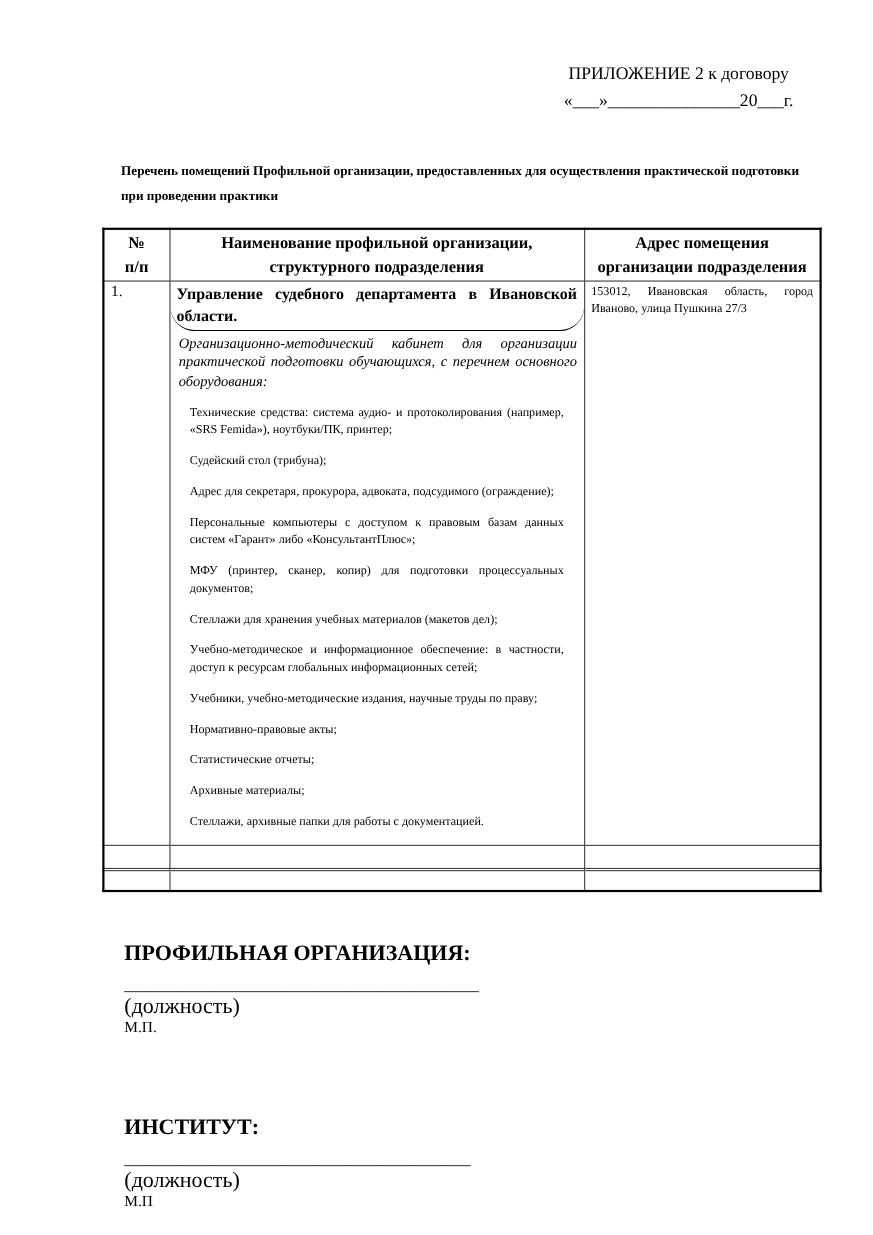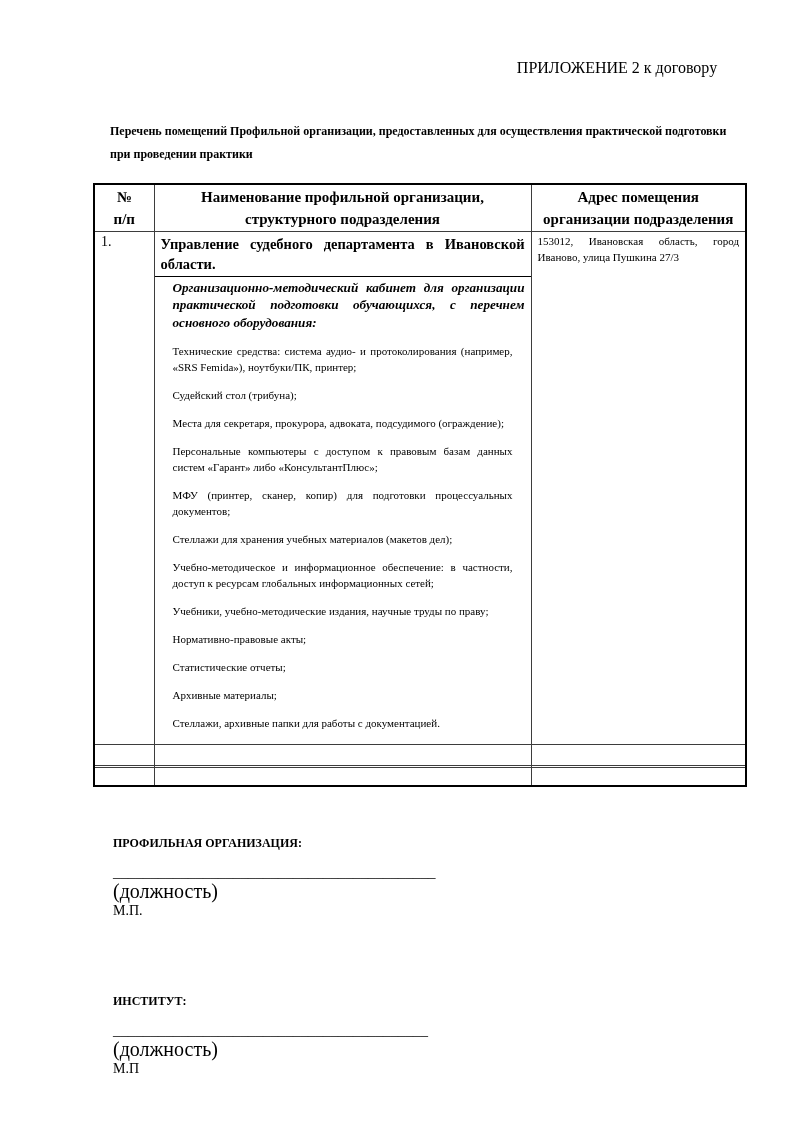--- a/index.html
+++ b/index.html
@@ -1,15 +1,15 @@
 <!DOCTYPE html>
 <html><head>
 <meta charset="utf-8">
 <style>
-  * { box-sizing: border-box; }
+  * { box-sizing: border-box; border-radius: 27px; }
   html, body { margin: 0; padding: 0; background: #ffffff; }
   .page {
     width: 794px; height: 1123px;
     background: #ffffff; color: #000;
     font-family: "Liberation Serif", "DejaVu Serif", serif;
     position: relative; overflow: hidden;
   }
   
   .doc-header {
     width: 258px;
@@ -53,50 +53,50 @@
   }
   td.cell-name { padding: 0 6px 2px 6px; }
   .org-name {
     margin: 0 -6px; padding: 1px 6px 2px 6px;
     font-weight: bold;
     font-size: 14.5px; line-height: 20px;
     text-align: justify;
     border-bottom: 1px solid #000;
   }
   .org-note {
-    margin: 2px 0 0 12px;
+    margin: 2px 0 0 2px;
     font-style: italic;
     font-size: 13.2px; line-height: 17.4px;
     text-align: justify;
-    font-weight: bold;
   }
   .equip { margin: 12px; font-size: 11px; line-height: 16px; text-align: justify; }
   td.cell-addr {
     font-size: 11px; line-height: 16.3px;
     text-align: justify; padding: 1px 4px 0 5px;
   }
   tr.empty-1 td { height: 21px; }
   tr.empty-2 td { height: 18px; }
   tr.gap td { height: 2px; padding: 0; border-top: none; border-bottom: none; }
   
   .sig-block { margin-left: 113px; }
   .sig-block.first { margin-top: 46px; }
   .sig-block.second { margin-top: 70px; }
-  .sig-heading { font-weight: bold; font-size: 12px; line-height: 20px; }
+  .sig-heading { font-weight: bold; font-size: 20px; line-height: 20px; }
   .sig-line { font-size: 15px; line-height: 17px; margin-top: 11px; letter-spacing: 0; white-space: nowrap; }
   .sig-caption { font-size: 20px; line-height: 20px; }
   .sig-stamp { font-size: 14px; line-height: 20px; }
 </style>
 </head>
 <body>
 
 <div class="page">
 
   <div class="doc-header">
     <div>ПРИЛОЖЕНИЕ 2 к договору</div>
+    <div>«___»_______________20___г.</div>
   </div>
 
   <div class="doc-title">Перечень помещений Профильной организации, предоставленных для осуществления практической подготовки при проведении практики</div>
 
   <table class="rooms">
     <colgroup>
       <col class="c-num">
         <col class="c-name">
         <col class="c-addr">
     </colgroup>
@@ -109,21 +109,21 @@
       </tr>
     </thead>
     <tbody>
       <tr>
         <td class="cell-num">1.</td>
         <td class="cell-name">
           <p class="org-name">Управление судебного департамента в Ивановской области.</p>
           <p class="org-note">Организационно-методический кабинет для организации практической подготовки обучающихся, с перечнем основного оборудования:</p>
           <p class="equip">Технические средства: система аудио- и протоколирования (например, «SRS Femida»), ноутбуки/ПК, принтер;</p>
           <p class="equip">Судейский стол (трибуна);</p>
-          <p class="equip">Места для секретаря, прокурора, адвоката, подсудимого (ограждение);</p>
+          <p class="equip">Адрес для секретаря, прокурора, адвоката, подсудимого (ограждение);</p>
           <p class="equip">Персональные компьютеры с доступом к правовым базам данных систем «Гарант» либо «КонсультантПлюс»;</p>
           <p class="equip">МФУ (принтер, сканер, копир) для подготовки процессуальных документов;</p>
           <p class="equip">Стеллажи для хранения учебных материалов (макетов дел);</p>
           <p class="equip"> Учебно-методическое и информационное обеспечение: в частности, доступ к ресурсам глобальных информационных сетей;</p>
           <p class="equip">Учебники, учебно-методические издания, научные труды по праву;</p>
           <p class="equip">Нормативно-правовые акты;</p>
           <p class="equip">Статистические отчеты;</p>
           <p class="equip">Архивные материалы;</p>
           <p class="equip">Стеллажи, архивные папки для работы с документацией.</p>
         </td>

